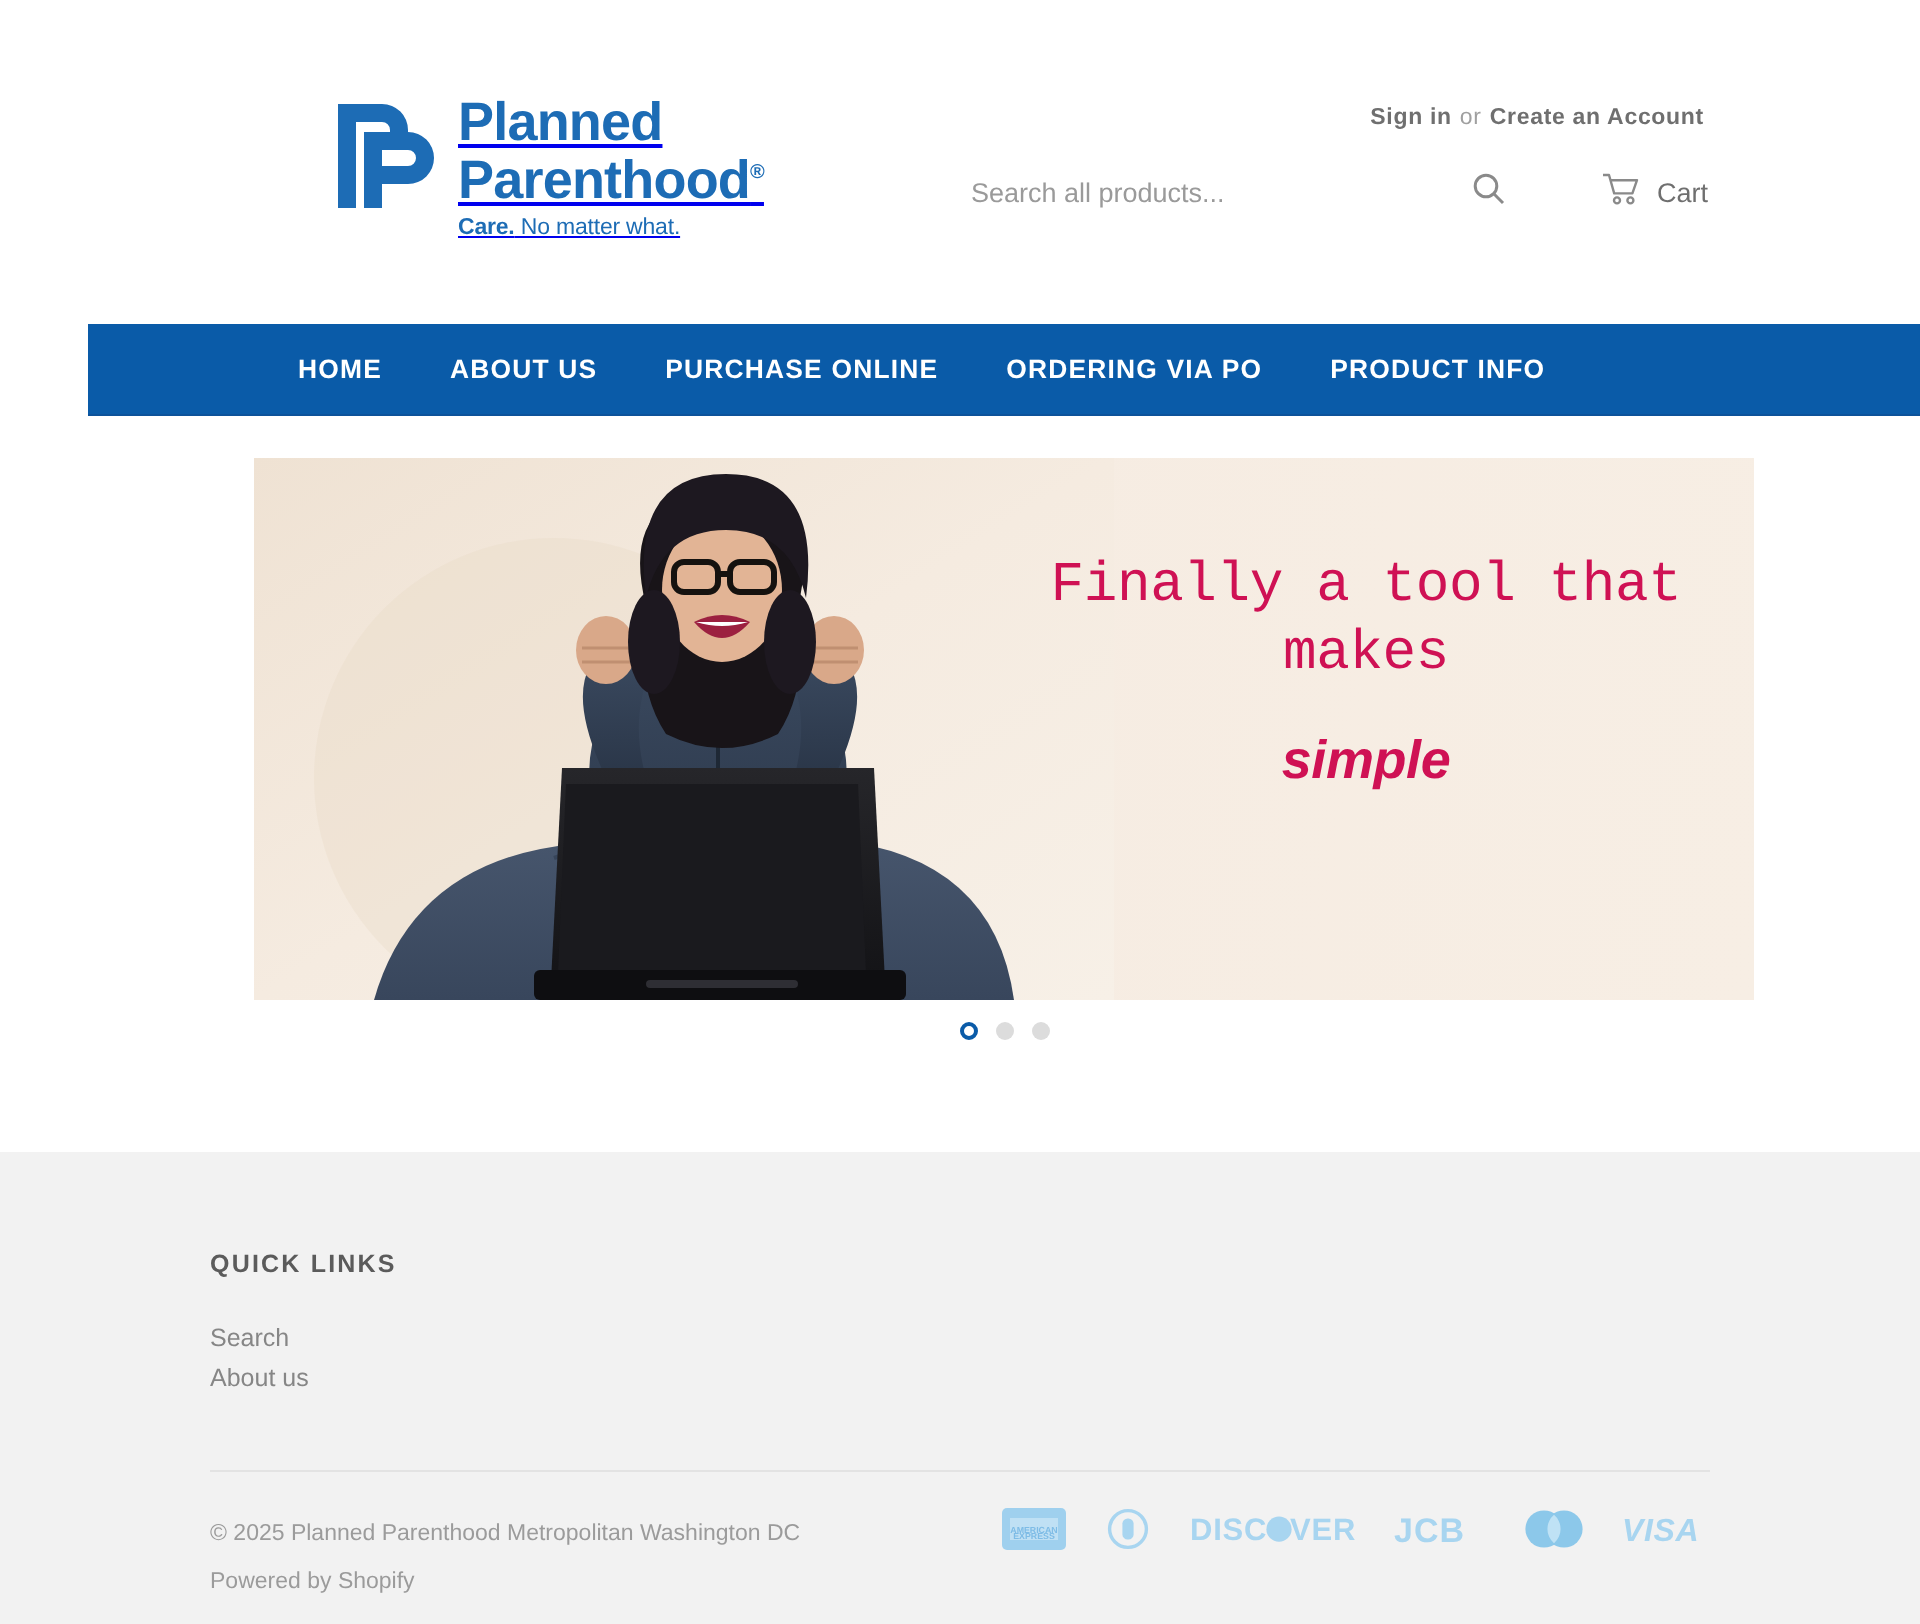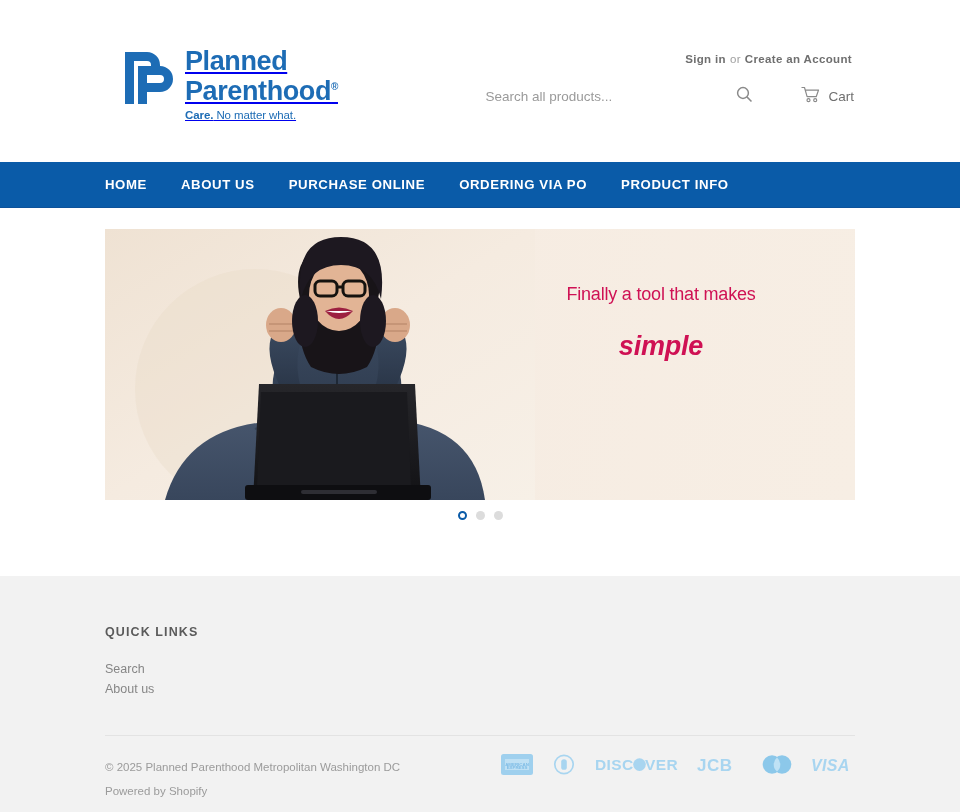--- a/index.html
+++ b/index.html
@@ -3,21 +3,21 @@
 <meta charset="utf-8">
 <style>
   * { box-sizing: border-box; margin: 0; padding: 0; }
   html, body {
     width: 960px;
     height: 812px;
     background: #ffffff;
     font-family: "Liberation Sans", sans-serif;
     overflow: hidden;
   }
-  .page { position: relative; width: 960px; height: 812px; background: #fff; }
+  .page { position: relative; width: 960px; height: 812px; background: #fff; padding-left: 44px; }
 
   
   .header { position: relative; height: 162px; background: #ffffff; }
   .logo-wrap {
     position: absolute; left: 121px; top: 46px;
     display: flex; align-items: flex-start; gap: 10px;
   }
   .logo-mark { width: 54px; height: 64px; flex: none; }
   .logo-text { padding-top: 2px; }
   .logo-line {
@@ -76,21 +76,21 @@
   .hero {
     position: relative; margin: 0 auto; width: 750px; height: 271px;
     background: linear-gradient(100deg,#f3e9dd 0%, #f6ece2 45%, #f7eee4 100%);
     overflow: hidden;
   }
   .hero-photo { position: absolute; left: 0; top: 0; width: 430px; height: 271px; }
   .hero-copy {
     position: absolute; right: 14px; top: 48px; width: 360px; text-align: center;
     color: #cf1154;
   }
-  .hero-l1 { font-size: 18px; line-height: 34px; letter-spacing: -0.2px; }
+  .hero-l1 { font-size: 28px; line-height: 34px; letter-spacing: -0.2px; font-family: Liberation Mono, monospace; }
   .hero-l3 { font-size: 27px; font-weight: bold; font-style: italic; margin-top: 20px; letter-spacing: -0.2px; }
 
   .dots { display: flex; justify-content: center; gap: 9px; margin-top: 11px; }
   .dot { width: 9px; height: 9px; border-radius: 50%; background: #dcdcdc; cursor: pointer; }
   .dot.active { background: transparent; border: 2px solid #0a5ba8; width: 9px; height: 9px; }
 
   
   .footer {
     position: absolute; left: 0; top: 576px; width: 960px; height: 236px;
     background: #f2f2f2;

